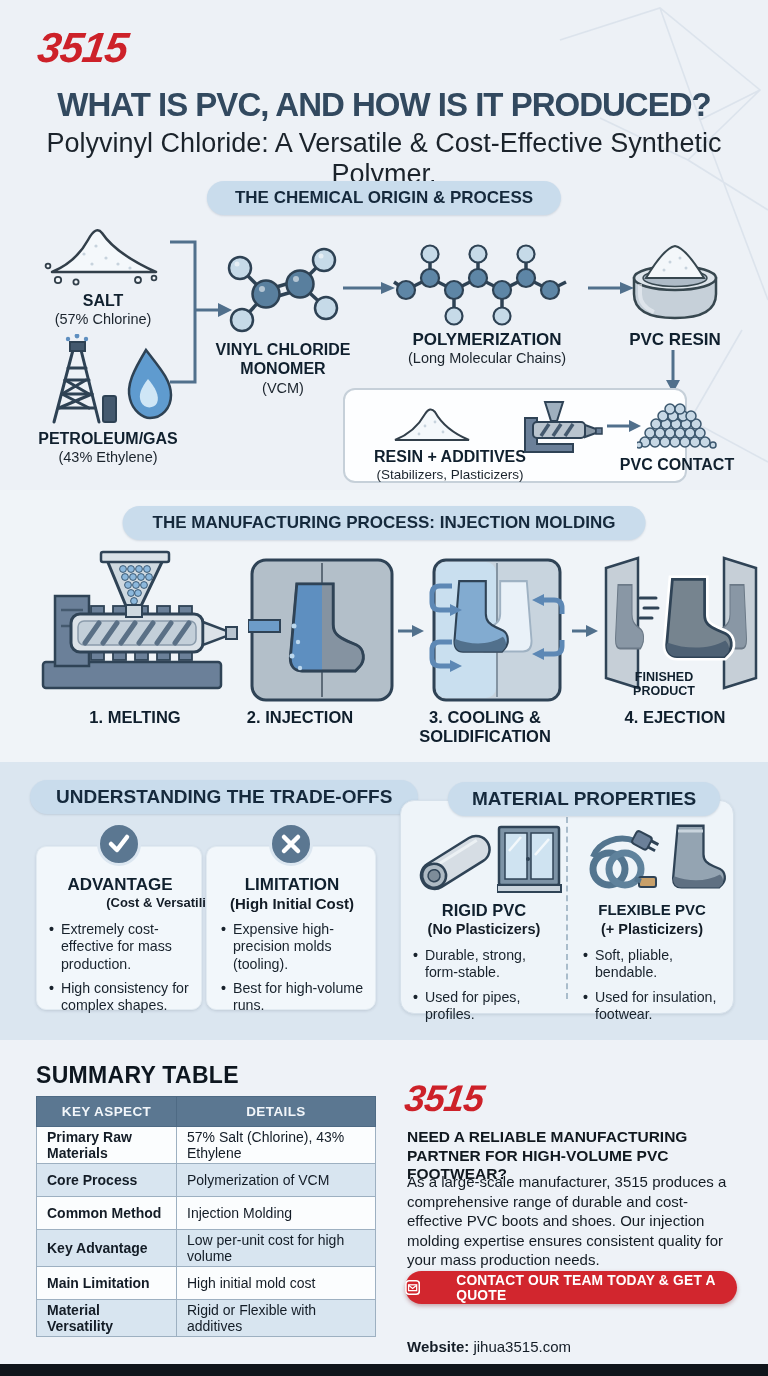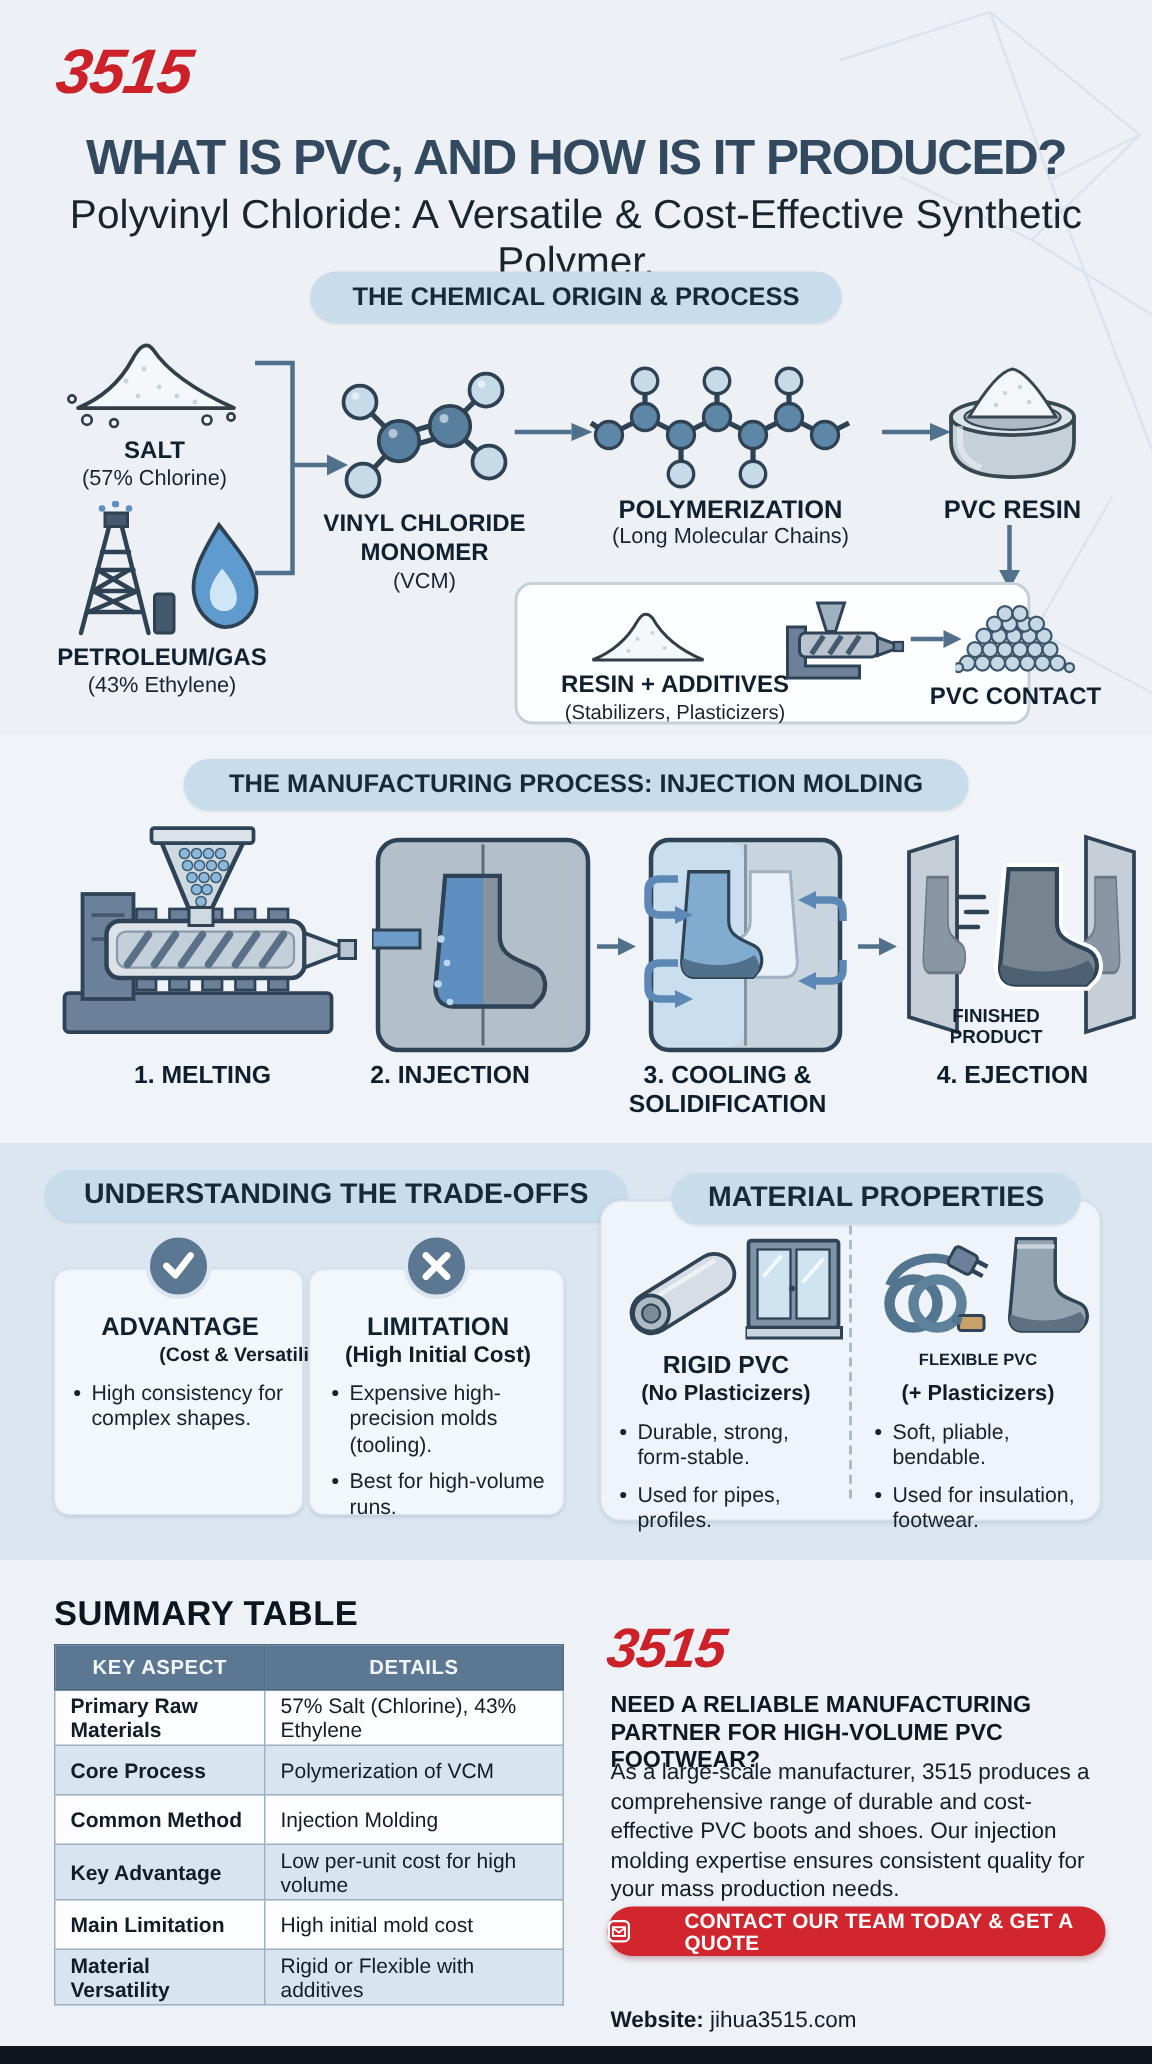--- a/index.html
+++ b/index.html
@@ -445,20 +445,21 @@
   <div class="circle-ic" style="left:269px;top:822px;">
     <svg width="22" height="22">
         <path d="M4,4 L18,18 M18,4 L4,18" stroke="#fff" stroke-width="4.5" stroke-linecap="round"></path>
       </svg>
   </div>
 
   <div class="card" style="left:36px;top:846px;width:166px;height:164px;">
     <div class="abs lab2 ctr" style="left:0;top:28px;width:166px;">ADVANTAGE</div>
     <div class="abs ctr" style="left:0;top:48px;width:166px;font-weight:700;font-size:13px;margin-left:44px;">(Cost &amp; Versatility)</div>
     <div class="bullets" style="left:12px;top:74px;width:146px;">
+      <div class="b">Extremely cost-effective for mass production.</div>
       <div class="b">High consistency for complex shapes.</div>
     </div>
   </div>
 
   <div class="card" style="left:206px;top:846px;width:170px;height:164px;">
     <div class="abs lab2 ctr" style="left:0;top:28px;width:170px;">LIMITATION</div>
     <div class="abs ctr" style="left:0;top:48px;width:170px;font-weight:700;font-size:15px;">(High Initial Cost)</div>
     <div class="bullets" style="left:14px;top:74px;width:148px;">
       <div class="b">Expensive high-precision molds (tooling).</div>
       <div class="b">Best for high-volume runs.</div>
@@ -505,21 +506,21 @@
         <line x1="71" y1="16" x2="79" y2="16" stroke="#2f4356" stroke-width="3"></line>
       </g>
       <rect x="60" y="50" width="17" height="10" rx="2" fill="#c8a06a" stroke="#2f4356" stroke-width="2"></rect>
       <line x1="56" y1="52" x2="62" y2="54" stroke="#53758f" stroke-width="5"></line>
     </svg>
     <svg class="abs" style="left:262px;top:22px;" width="66" height="72">
       <path d="M16,3 H44 V34 C44,41 48,44 55,47 L62,50 C68,53 69,62 64,67 L61,70 H20 C14,70 11,66 11,60 Z" transform="scale(0.92)" fill="#94a4b2" stroke="#2f4356" stroke-width="2.5"></path>
       <path d="M12,58 C28,64 48,64 62,56 C66,60 66,65 64,67 L61,70 H20 C14,70 11,66 11,60 Z" transform="scale(0.92)" fill="#5f7082"></path>
       <line x1="15" y1="8" x2="40" y2="8" stroke="#c9d4dd" stroke-width="3"></line>
     </svg>
-    <div class="abs lab ctr" style="left:168px;top:100px;width:166px;font-size:11px;">FLEXIBLE PVC</div>
+    <div class="abs lab ctr" style="left:168px;top:100px;width:166px;font-size:15px;">FLEXIBLE PVC</div>
     <div class="abs ctr" style="left:168px;top:120px;width:166px;font-weight:700;font-size:14.5px;">(+ Plasticizers)</div>
     <div class="bullets" style="left:182px;top:146px;width:148px;">
       <div class="b">Soft, pliable, bendable.</div>
       <div class="b">Used for insulation, footwear.</div>
     </div>
   </div>
 
   <div class="abs sum-title" style="left:36px;top:1062px;">SUMMARY TABLE</div>
 
   <table class="sum abs" style="left:36px;top:1096px;">

